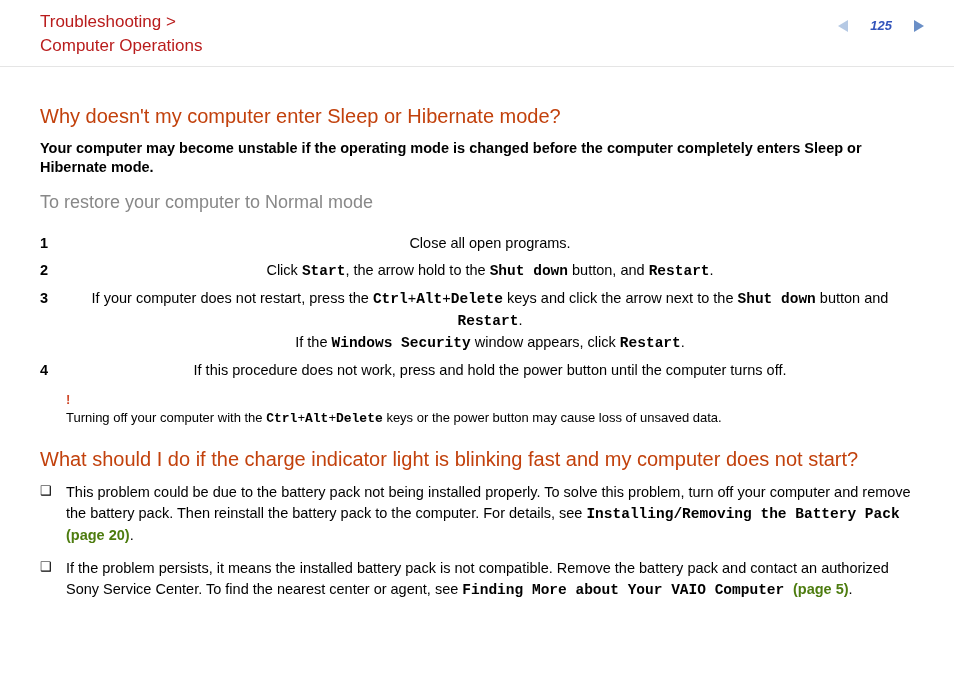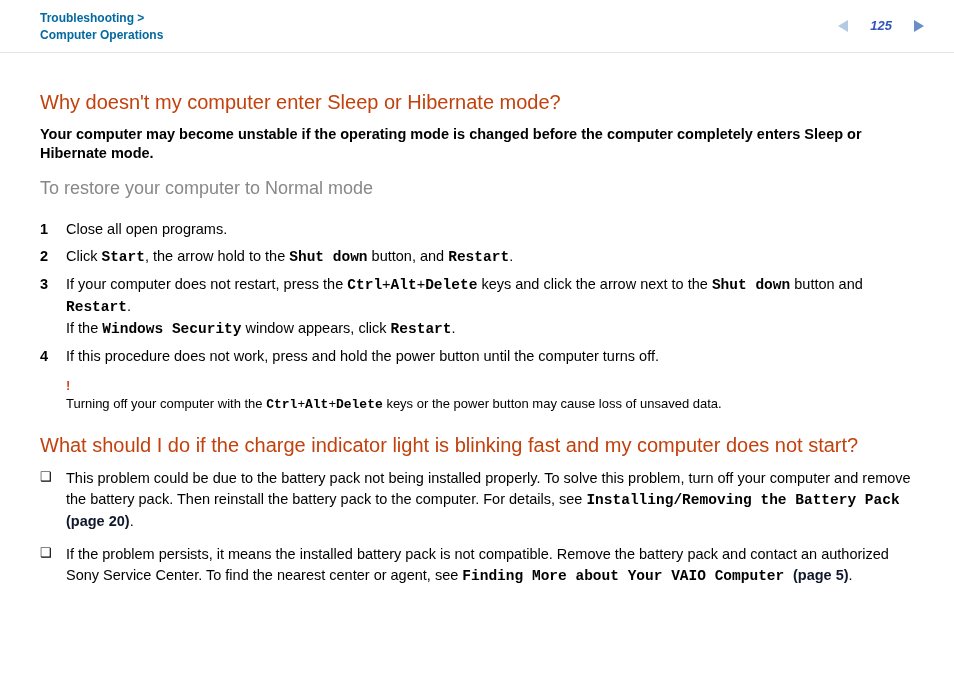--- a/index.html
+++ b/index.html
@@ -14,23 +14,23 @@
     position: relative;
   }
   .header {
     display: flex;
     justify-content: space-between;
     align-items: flex-start;
     padding: 10px 30px 8px 40px;
     border-bottom: 1px solid #e5e5e5;
   }
   .breadcrumb {
-    font-size: 12px;
-    font-weight: bold;
-    color: #0369a1;
+    font-size: 17px;
+    font-weight: normal;
+    color: #b91c1c;
     line-height: 1.4;
   }
   .pagenav {
     display: flex;
     align-items: center;
     gap: 20px;
     margin-top: 8px;
   }
   .arrow {
     width: 0;
@@ -88,36 +88,37 @@
     line-height: 1.45;
     margin-bottom: 6px;
   }
   ol.steps li .num {
     font-weight: bold;
     width: 26px;
     flex-shrink: 0;
   }
   ol.steps li .txt {
     flex: 1;
+    text-align: center;
   }
   .warn-block {
     margin-left: 26px;
     font-size: 13px;
     line-height: 1.4;
   }
   .warn-mark {
     color: #d04a2a;
     font-weight: bold;
     display: block;
   }
   .warn-text {
     font-family: Arial, Helvetica, sans-serif;
   }
   .bold { font-weight: bold; font-family: Liberation Mono, monospace; }
-  .link-page { color: #0f172a; font-weight: bold; }
+  .link-page { color: #4d7c0f; font-weight: bold; }
   ul.bullets {
     list-style: none;
     padding: 0;
     margin: 0;
   }
   ul.bullets li {
     display: flex;
     align-items: flex-start;
     font-size: 14.5px;
     line-height: 1.45;

